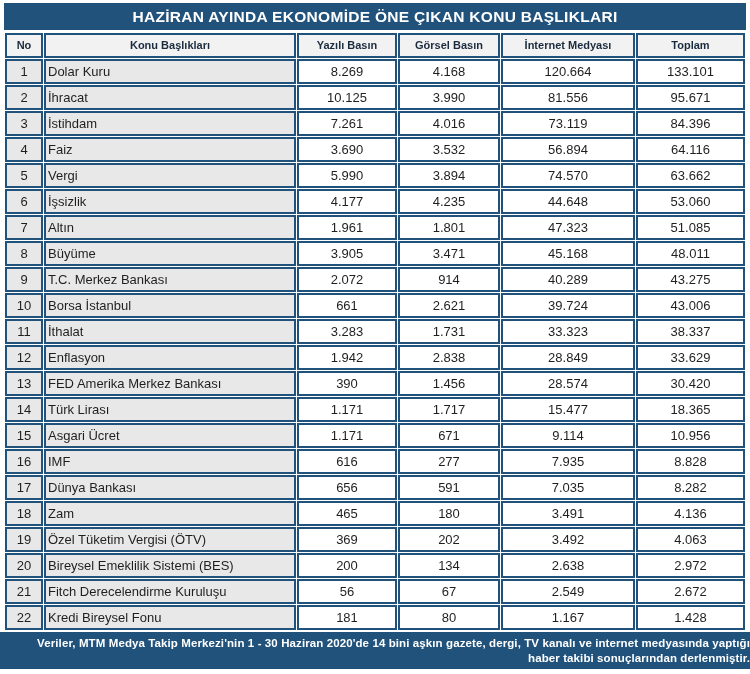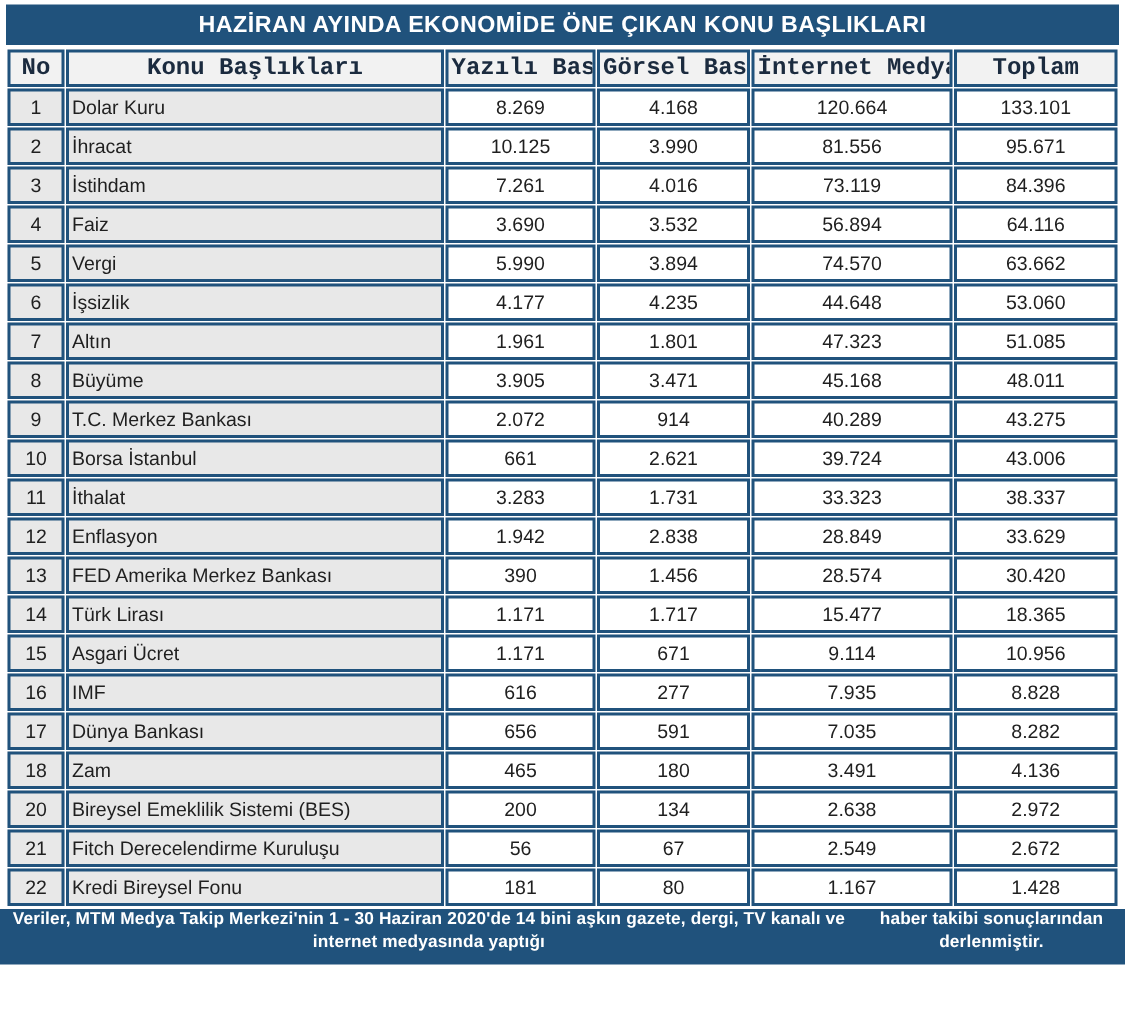--- a/index.html
+++ b/index.html
@@ -32,30 +32,30 @@
   }
   .data-table th,.data-table td{
     border:2px solid var(--accent);
     height:25px;padding:0 2px;
     overflow:hidden;white-space:nowrap;
     font-size:13px;line-height:21px;
   }
   .data-table th{
     background:var(--header-bg);
     color:var(--header-text);
-    font-weight:bold;text-align:center;font-size:16px;font-family:Liberation Mono, monospace;
+    font-weight:bold;text-align:center;font-size:11px;
   }
   .cell-no{background:var(--label-bg);text-align:center;}
   .cell-topic{background:var(--label-bg);text-align:left;padding-left:6px;}
   .cell-num{background:var(--value-bg);text-align:center;}
   .footer-bar{
     width:750px;height:37px;background:var(--accent);
     margin-top:1px;
     color:#FFFFFF;font-size:11.5px;font-weight:bold;
-    display:flex;flex-direction:row;align-items:flex-start;justify-content:center;
+    display:flex;flex-direction:column;align-items:flex-end;justify-content:center;
     text-align:center;line-height:15px;letter-spacing:.1px;
   }
 </style>
 </head>
 <body>
 
 <div class="page">
 
   <div class="title-bar">
     <span>HAZİRAN AYINDA EKONOMİDE ÖNE ÇIKAN KONU BAŞLIKLARI</span>
@@ -219,20 +219,28 @@
         </tr>
         <tr>
           <td class="cell-no">18</td>
           <td class="cell-topic">Zam</td>
           <td class="cell-num">465</td>
           <td class="cell-num">180</td>
           <td class="cell-num">3.491</td>
           <td class="cell-num">4.136</td>
         </tr>
         <tr>
+          <td class="cell-no">19</td>
+          <td class="cell-topic">Özel Tüketim Vergisi (ÖTV)</td>
+          <td class="cell-num">369</td>
+          <td class="cell-num">202</td>
+          <td class="cell-num">3.492</td>
+          <td class="cell-num">4.063</td>
+        </tr>
+        <tr>
           <td class="cell-no">20</td>
           <td class="cell-topic">Bireysel Emeklilik Sistemi (BES)</td>
           <td class="cell-num">200</td>
           <td class="cell-num">134</td>
           <td class="cell-num">2.638</td>
           <td class="cell-num">2.972</td>
         </tr>
         <tr>
           <td class="cell-no">21</td>
           <td class="cell-topic">Fitch Derecelendirme Kuruluşu</td>

